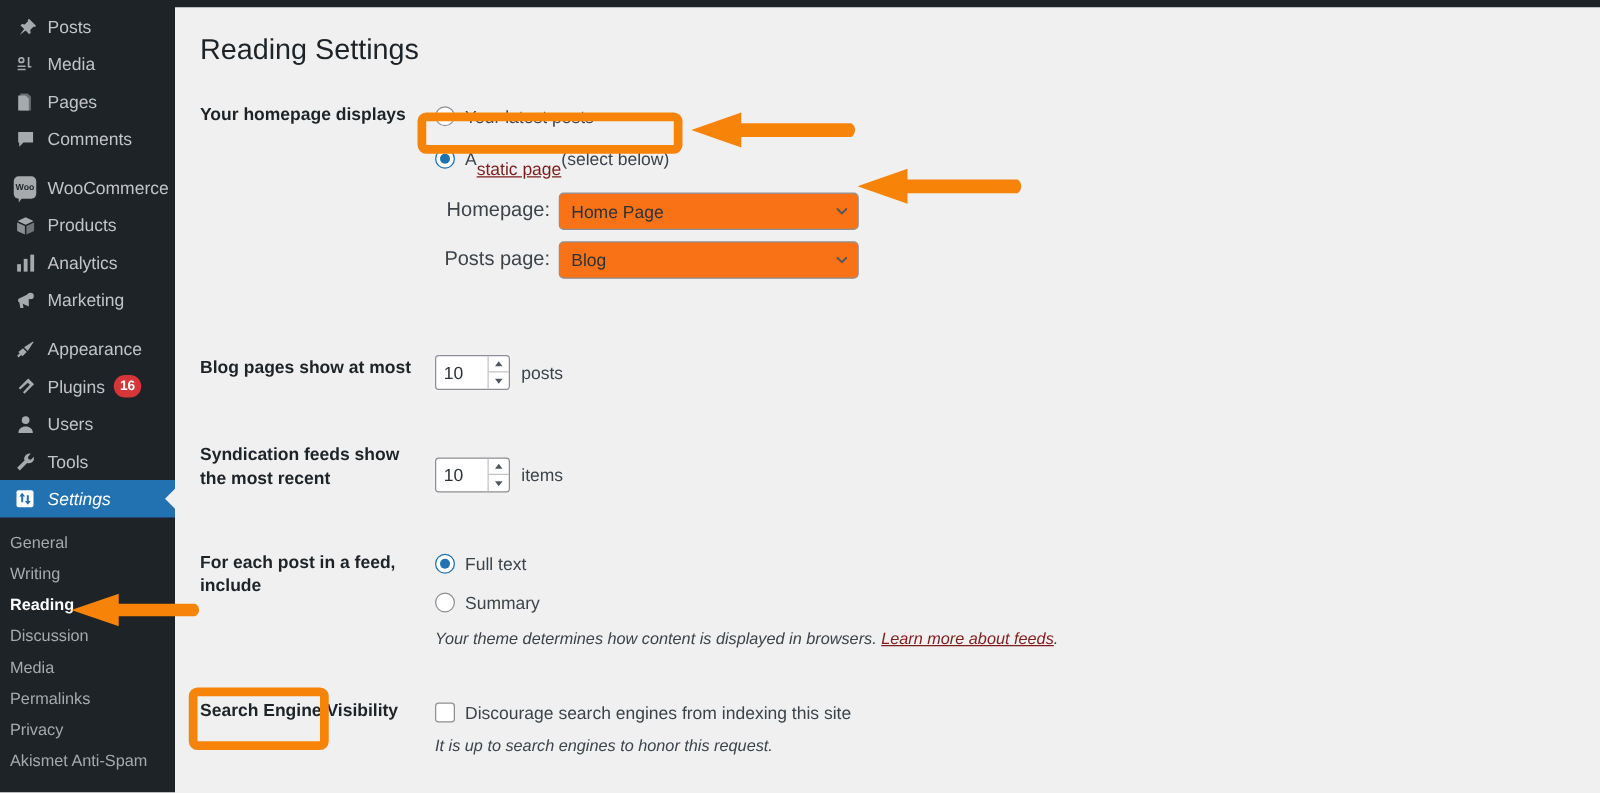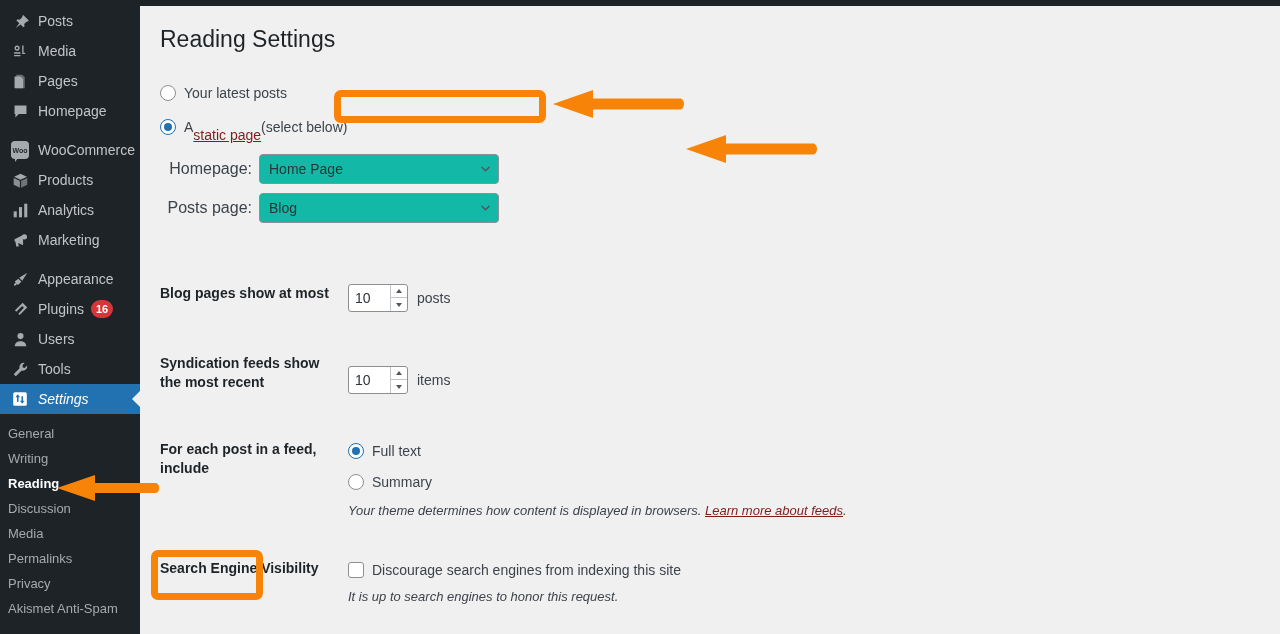--- a/index.html
+++ b/index.html
@@ -174,21 +174,21 @@
     text-align: right;
     margin-right: 7px;
     font-size: 16px;
     color: #3c434a;
   }
   .select {
     position: relative;
     width: 240px; height: 30px;
     border: 1px solid #8c8f94;
     border-radius: 4px;
-    background: #14b8a6;
+    background: #f97316;
     display: flex; align-items: center;
     padding: 0 26px 0 9px;
     font-size: 14px;
     color: #2c3338;
   }
   .select .chev {
     position: absolute; right: 8px; top: 50%;
     margin-top: -3px;
     width: 9px; height: 6px;
   }
@@ -280,21 +280,21 @@
       </span>
       <span>Pages</span>
     </div>
 
     <div class="menu-item">
       <span class="mi-icon">
         <svg width="17" height="17" viewBox="0 0 20 20" fill="currentColor">
             <path d="M3 3h14v10H8l-4 4v-4H3z"></path>
           </svg>
       </span>
-      <span>Homepage</span>
+      <span>Comments</span>
     </div>
 
     <div class="menu-gap"></div>
 
     <div class="menu-item">
       <span class="mi-icon">
         <span class="woo-badge">Woo</span>
       </span>
       <span>WooCommerce</span>
     </div>
@@ -395,20 +395,21 @@
       <a class="submenu-item">Akismet Anti-Spam</a>
     </div>
   </nav>
 
   <main class="content">
     <h1 class="page-title">Reading Settings</h1>
 
     <div class="form-table">
 
       <div class="row">
+        <div class="row-label">Your homepage displays</div>
         <div class="row-field">
 
           <label class="radio-line">
             <span class="radio"></span>
             <span>Your latest posts</span>
           </label>
 
           <label class="radio-line" style="margin-top:12px;margin-bottom:16px;">
             <span class="radio checked"></span>
             <span>A </span>

